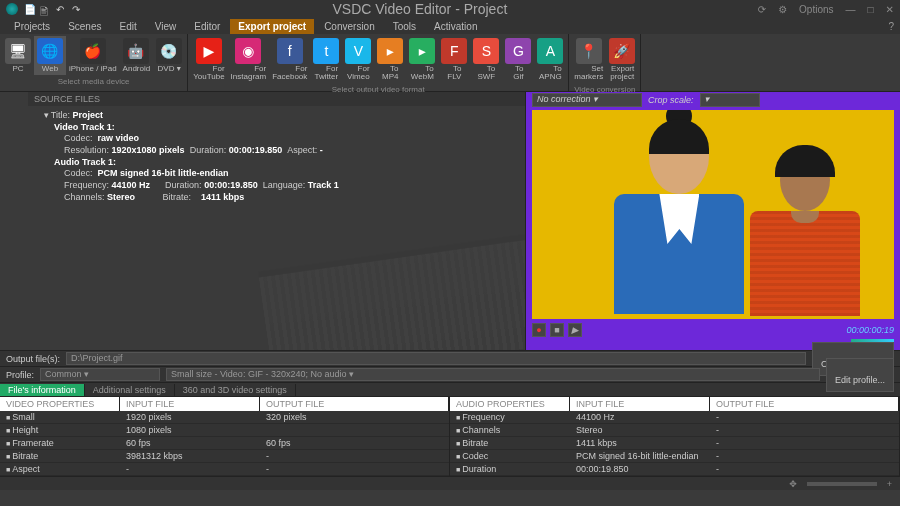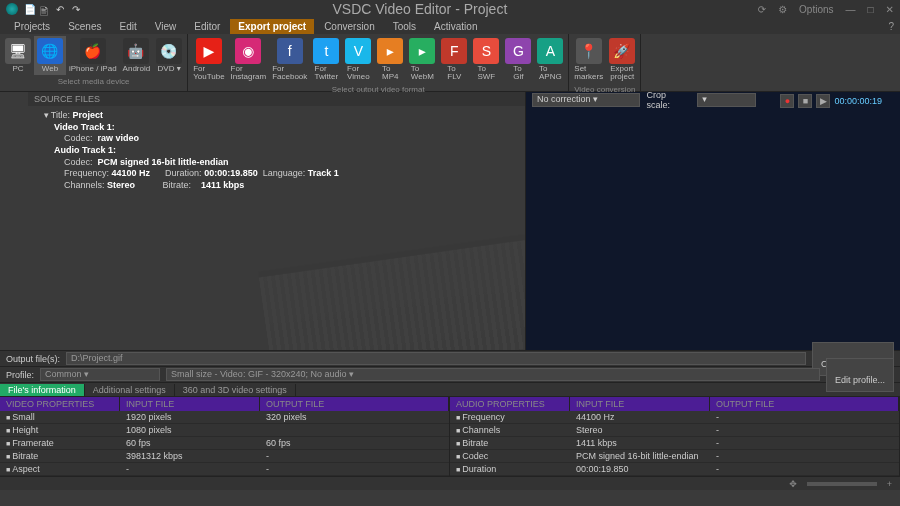--- a/index.html
+++ b/index.html
@@ -13,33 +13,33 @@
 .menubar { height: 16px; background: #333; display: flex; align-items: center; padding: 0 6px; gap: 2px; font-size: 10px; }
 .menubar .item { padding: 2px 8px; color: #bbb; cursor: pointer; }
 .menubar .item.active { background: #a16207; color: #fff; font-weight: bold; }
 .menubar .right { margin-left: auto; display: flex; gap: 6px; align-items: center; color: #999; }
 .ribbon { height: 58px; background: #3a3a3a; border-bottom: 1px solid #222; display: flex; }
 .ribbon-group { display: flex; flex-direction: column; align-items: center; border-right: 1px solid #222; padding: 2px 2px 0 2px; }
 .ribbon-row { display: flex; }
 .ribbon-item { display: flex; flex-direction: column; align-items: center; padding: 2px 3px; cursor: pointer; }
 .ribbon-item.active { background: #555; }
 .ribbon-item .icon { width: 26px; height: 26px; border-radius: 3px; display: flex; align-items: center; justify-content: center; font-size: 14px; }
-.ribbon-item .lbl { font-size: 8px; color: #bbb; margin-top: 1px; text-align: left; line-height: 1; }
+.ribbon-item .lbl { font-size: 8px; color: #bbb; margin-top: 1px; text-align: right; line-height: 1; }
 .ribbon-group .caption { font-size: 8px; color: #888; padding: 2px 0 1px 0; }
 .main { display: flex; height: 258px; }
 .src-panel { width: 498px; background: #3a3a3a; border-right: 1px solid #222; position: relative; overflow: hidden; margin-left: 28px; }
 .src-header { background: #333; font-size: 9px; padding: 2px 6px; color: #999; }
 .src-tree { padding: 4px 8px; font-size: 9px; color: #ccc; line-height: 1.3; }
 .src-tree .row { white-space: nowrap; }
 .src-tree .l1 { margin-left: 8px; }
 .src-tree .l2 { margin-left: 18px; }
 .src-tree .l3 { margin-left: 28px; }
 .src-tree b { color: #fff; font-weight: bold; }
 .filmstrip { position: absolute; right: -40px; bottom: -20px; width: 300px; height: 120px; opacity: 0.15; transform: rotate(-8deg); background: repeating-linear-gradient(90deg,#666 0 4px,transparent 4px 8px),linear-gradient(#555,#444); border-top: 6px solid #333; border-bottom: 6px solid #333; }
-.preview-wrap { flex: 1; background: #0f172a; display: flex; flex-direction: row; }
+.preview-wrap { flex: 1; background: #6d28d9; display: flex; flex-direction: column; font-style: italic; }
 .preview-top { height: 16px; display: flex; align-items: center; gap: 6px; padding: 0 6px; font-size: 9px; }
 .preview-top select,.preview-top .fake-select { background: #444; color: #ccc; border: 1px solid #555; font-size: 9px; height: 14px; padding: 0 4px; }
 .preview-top .fake-select { width: 110px; }
 .preview-img { flex: 1; margin: 2px 6px; background: #e6b800; position: relative; overflow: hidden; }
 .person { position: absolute; bottom: 0; }
 .person .head { border-radius: 50%; background: #d8a878; }
 .person1 { left: 20%; width: 150px; height: 210px; }
 .person1 .head { width: 60px; height: 75px; margin: 10px auto 0; position: relative; }
 .person1 .bun { width: 26px; height: 26px; background: #1a1a1a; border-radius: 50%; position: absolute; top: -16px; left: 17px; }
 .person1 .hair { position: absolute; top: 0; left: 0; right: 0; height: 35px; background: #1a1a1a; border-radius: 30px 30px 0 0; }
@@ -56,21 +56,21 @@
 .preview-controls .time { margin-left: auto; color: #6cf; font-size: 9px; }
 .vol-bar { height: 8px; margin: 0 6px 3px 6px; background: linear-gradient(90deg,transparent 88%,#2a8 88%,#3cf 100%); }
 .output-row { height: 16px; background: #333; display: flex; align-items: center; padding: 0 6px; gap: 6px; font-size: 9px; border-top: 1px solid #222; }
 .output-row .field { background: #444; border: 1px solid #555; height: 13px; padding: 0 4px; flex: 1; color: #999; }
 .output-row .btn { background: #444; border: 1px solid #555; height: 28px; padding: 16px 8px; color: #ccc; cursor: pointer; }
 .tabs-row { height: 14px; background: #333; display: flex; align-items: center; font-size: 9px; border-top: 1px solid #222; }
 .tabs-row .tab { padding: 1px 8px; color: #999; border-right: 1px solid #222; cursor: pointer; }
 .tabs-row .tab.active { background: #2a6; color: #fff; }
 .props { display: flex; height: 80px; background: #333; font-size: 9px; border-top: 1px solid #222; }
 .props-col { flex: 1; border-right: 1px solid #222; overflow: hidden; }
-.props-head { display: flex; background: #4c1d95; color: #888; }
+.props-head { display: flex; background: #ffffff; color: #888; }
 .props-head div { padding: 2px 6px; border-right: 1px solid #222; }
 .props-head .c1 { width: 120px; } .props-head .c2 { width: 140px; } .props-head .c3 { flex: 1; }
 .props-body .prow { display: flex; border-bottom: 1px solid #2a2a2a; }
 .props-body .prow div { padding: 1px 6px; color: #ccc; }
 .props-body .c1 { width: 120px; } .props-body .c2 { width: 140px; } .props-body .c3 { flex: 1; color: #999; }
 .props-body .bullet::before { content: "■ "; font-size: 7px; }
 .statusbar { height: 14px; background: #333; display: flex; align-items: center; justify-content: flex-end; padding: 0 8px; gap: 10px; font-size: 9px; color: #888; border-top: 1px solid #222; }
 .slider { width: 70px; height: 4px; background: #555; position: relative; }
 </style>
 </head>
@@ -200,20 +200,21 @@
   </div>
 </div>
 
 <div class="main">
   <div class="src-panel">
     <div class="src-header">SOURCE FILES</div>
     <div class="src-tree">
       <div class="row l1">▾ <span>Title:</span> <b>Project</b></div>
       <div class="row l2"><b>Video Track 1:</b></div>
       <div class="row l3"><span>Codec:</span>&nbsp;&nbsp;<b>raw video</b></div>
+      <div class="row l3"><span>Resolution:</span>&nbsp;<b>1920x1080 pixels</b>&nbsp;&nbsp;<span>Duration:</span>&nbsp;<b>00:00:19.850</b>&nbsp;&nbsp;<span>Aspect:</span>&nbsp;<b>-</b></div>
       <div class="row l2"><b>Audio Track 1:</b></div>
       <div class="row l3"><span>Codec:</span>&nbsp;&nbsp;<b>PCM signed 16-bit little-endian</b></div>
       <div class="row l3"><span>Frequency:</span>&nbsp;<b>44100 Hz</b>&nbsp;&nbsp;&nbsp;&nbsp;&nbsp;&nbsp;<span>Duration:</span>&nbsp;<b>00:00:19.850</b>&nbsp;&nbsp;<span>Language:</span>&nbsp;<b>Track 1</b></div>
       <div class="row l3"><span>Channels:</span>&nbsp;<b>Stereo</b>&nbsp;&nbsp;&nbsp;&nbsp;&nbsp;&nbsp;&nbsp;&nbsp;&nbsp;&nbsp;&nbsp;<span>Bitrate:</span>&nbsp;&nbsp;&nbsp;&nbsp;<b>1411 kbps</b></div>
     </div>
     <div class="filmstrip"></div>
   </div>
   <div class="preview-wrap">
     <div class="preview-top">
       <div class="fake-select"><span>No correction</span> ▾</div>

